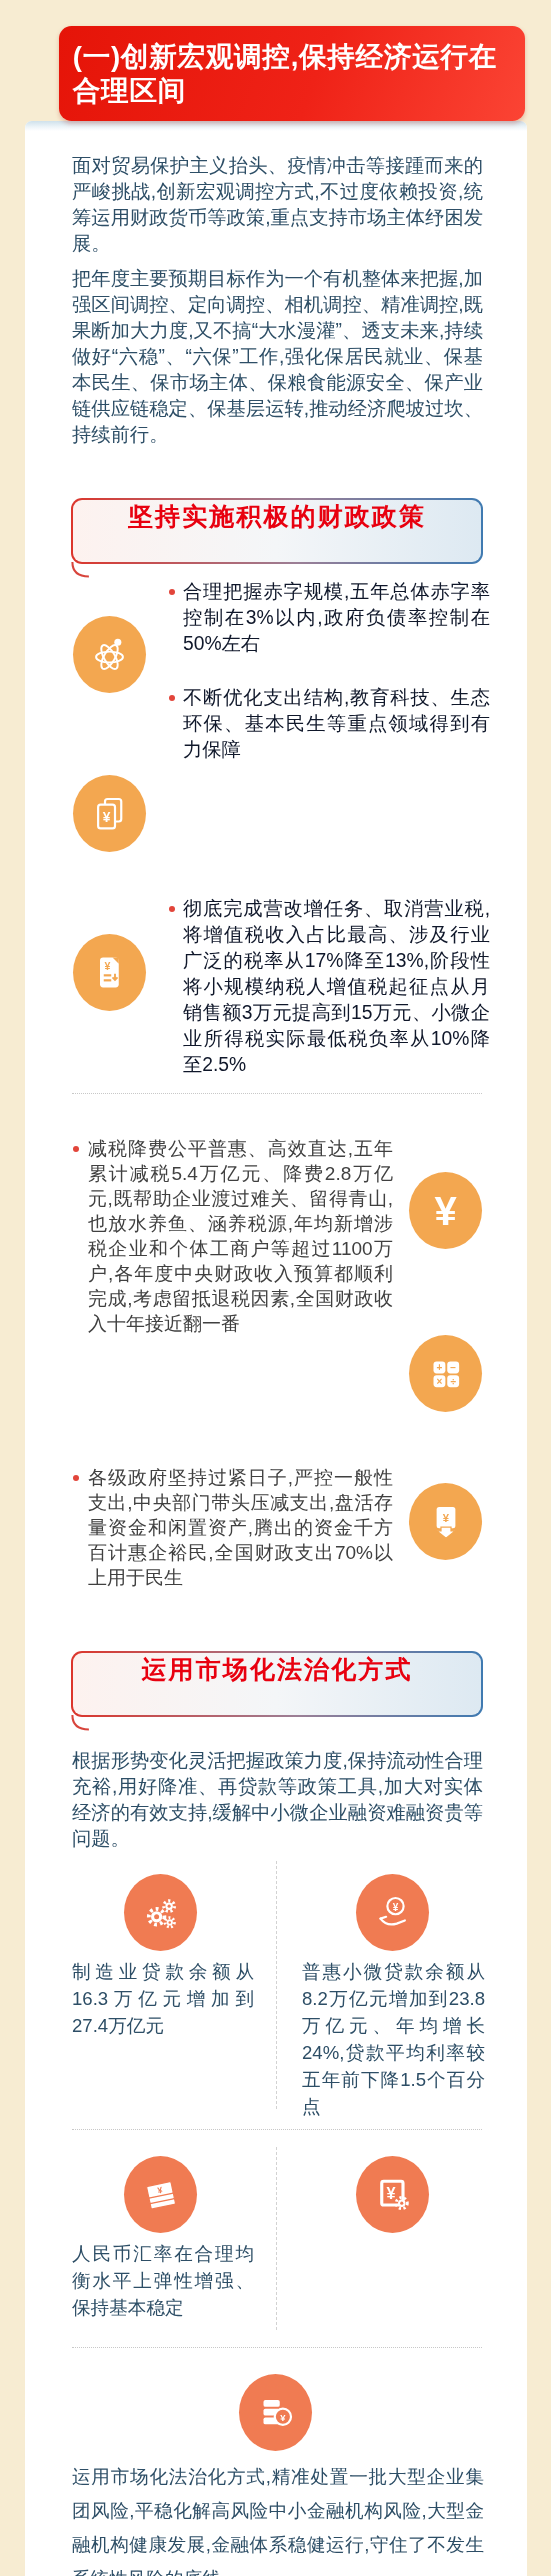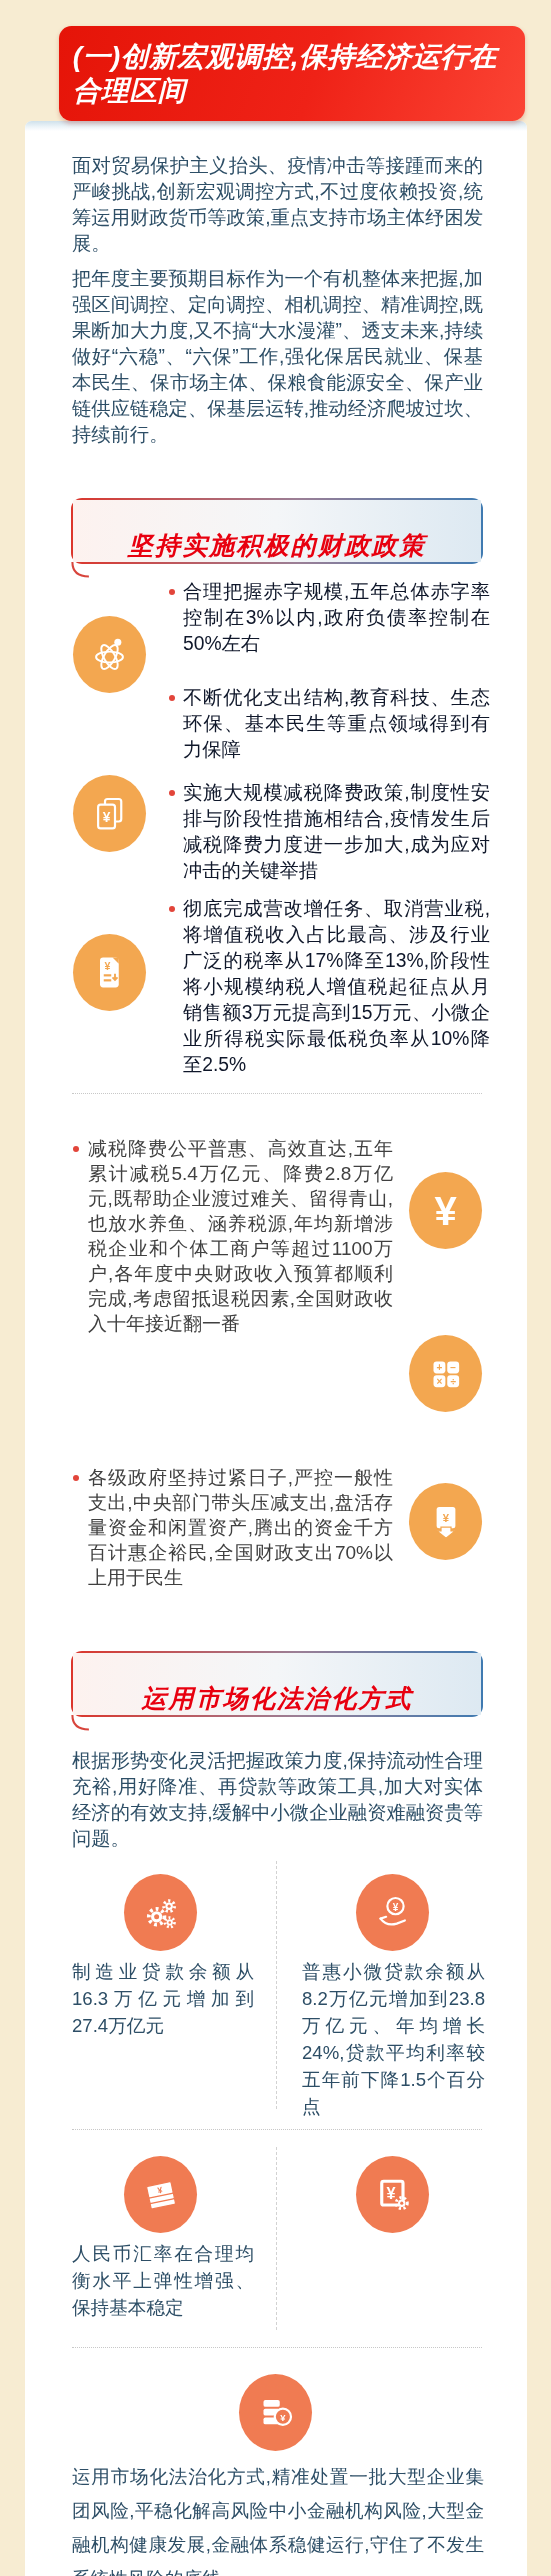--- a/index.html
+++ b/index.html
@@ -1,24 +1,24 @@
 <!DOCTYPE html>
 <html style="font-size:11px"><head>
 <meta charset="utf-8">
 <style>
   html,body{margin:0;padding:0;}
   body{font-family:"Liberation Sans","DejaVu Sans",sans-serif;}
   .page{position:relative;width:551px;height:2576px;background:#f7ecd2;overflow:hidden;}
   .card{position:absolute;left:25px;top:121px;width:502px;height:2455px;background:#ffffff;border-radius:6.9px 6.9px 0 0;}
   .card-strip{position:absolute;left:0;top:0;width:100%;height:10.3px;border-radius:6.9px 6.9px 0 0;background:linear-gradient(180deg,#cfe1eb 0%,#eef5f9 60%,#ffffff 100%);}
-  .header{position:absolute;left:59px;top:26px;width:466px;height:95px;box-sizing:border-box;border-radius:12.4px;background:linear-gradient(110deg,#e51408 0%,#ef2217 55%,#fb4434 100%);display:flex;align-items:center;box-shadow:0 2.1px 4.1px rgba(180,40,20,.25);font-style:italic;}
+  .header{position:absolute;left:59px;top:26px;width:466px;height:95px;box-sizing:border-box;border-radius:12.4px;background:linear-gradient(110deg,#e51408 0%,#ef2217 55%,#fb4434 100%);display:flex;align-items:center;box-shadow:0 2.1px 4.1px rgba(180,40,20,.25);}
   .header-title{color:#ffffff;font-size:27.6px;font-weight:700;line-height:34px;padding:0 16.5px 0 13.8px;letter-spacing:0.7px;}
   .para{position:absolute;left:72px;width:411px;font-size:19.3px;line-height:26px;color:#2d4e66;text-align:justify;}
   .banner{position:absolute;left:71px;width:412px;height:66px;border-radius:11px;background:linear-gradient(90deg,#dc362c 0%,#9b7f96 55%,#3f7ab1 100%);padding:2.1px;box-sizing:border-box;}
-  .banner-inner{width:100%;height:100%;border-radius:1px;background:linear-gradient(90deg,#fdf2ef 0%,#f4f6f8 50%,#dde9f2 100%);display:flex;align-items:flex-end;justify-content:center;font-style:italic;}
+  .banner-inner{width:100%;height:100%;border-radius:9px;background:linear-gradient(90deg,#fdf2ef 0%,#f4f6f8 50%,#dde9f2 100%);display:flex;align-items:flex-start;justify-content:center;}
   .banner-title{color:#e8000f;font-size:25px;font-weight:700;letter-spacing:2.1px;}
   .curl{position:absolute;left:0;bottom:-14.5px;}
   .bulletA{position:absolute;left:183px;width:307px;font-size:19.3px;line-height:26px;color:#0f172a;text-align:justify;}
   .bulletB{position:absolute;left:88px;width:305px;font-size:19px;line-height:25px;color:#404040;text-align:justify;margin-top:12px;}
   .bulletA::before,.bulletB::before{content:"";position:absolute;width:6.2px;height:6.2px;border-radius:50%;background:#e2453a;top:9.7px;}
   .bulletA::before{left:-13.8px;}
   .bulletB::before{left:-15px;}
   .icon{position:absolute;width:73px;height:77px;border-radius:50%;display:flex;align-items:center;justify-content:center;}
   .orange{background:#F3A750;}
   .coral{background:#F07B52;}
@@ -51,21 +51,20 @@
     <div class="banner-inner">
       <span class="banner-title">坚持实施积极的财政政策</span>
     </div>
     <svg class="curl" width="19.3" height="16.5" viewBox="0 0 28 24">
       <path d="M2,0 C2,13 9,21 26,21" fill="none" stroke="#d8453c" stroke-width="3"></path>
     </svg>
   </div>
 
   <div class="bulletA" style="top:579px">合理把握赤字规模,五年总体赤字率控制在3%以内,政府负债率控制在50%左右</div>
   <div class="bulletA" style="top:685px">不断优化支出结构,教育科技、生态环保、基本民生等重点领域得到有力保障</div>
-  <div class="bulletA" style="top:780px">实施大规模减税降费政策,制度性安排与阶段性措施相结合,疫情发生后减税降费力度进一步加大,成为应对冲击的关键举措</div>
   <div class="bulletA" style="top:896px">彻底完成营改增任务、取消营业税,将增值税收入占比最高、涉及行业广泛的税率从17%降至13%,阶段性将小规模纳税人增值税起征点从月销售额3万元提高到15万元、小微企业所得税实际最低税负率从10%降至2.5%</div>
 
   <div class="icon orange iconL" style="top:616px">
     <svg viewBox="0 0 64 64" width="41" height="41">
       <g fill="none" stroke="#ffffff" stroke-width="3">
         <ellipse cx="32" cy="36" rx="21" ry="8.5"></ellipse>
         <ellipse cx="32" cy="36" rx="21" ry="8.5" transform="rotate(60 32 36)"></ellipse>
         <ellipse cx="32" cy="36" rx="21" ry="8.5" transform="rotate(-60 32 36)"></ellipse>
       </g>
       <circle cx="45" cy="13" r="5.5" fill="#ffffff"></circle>

